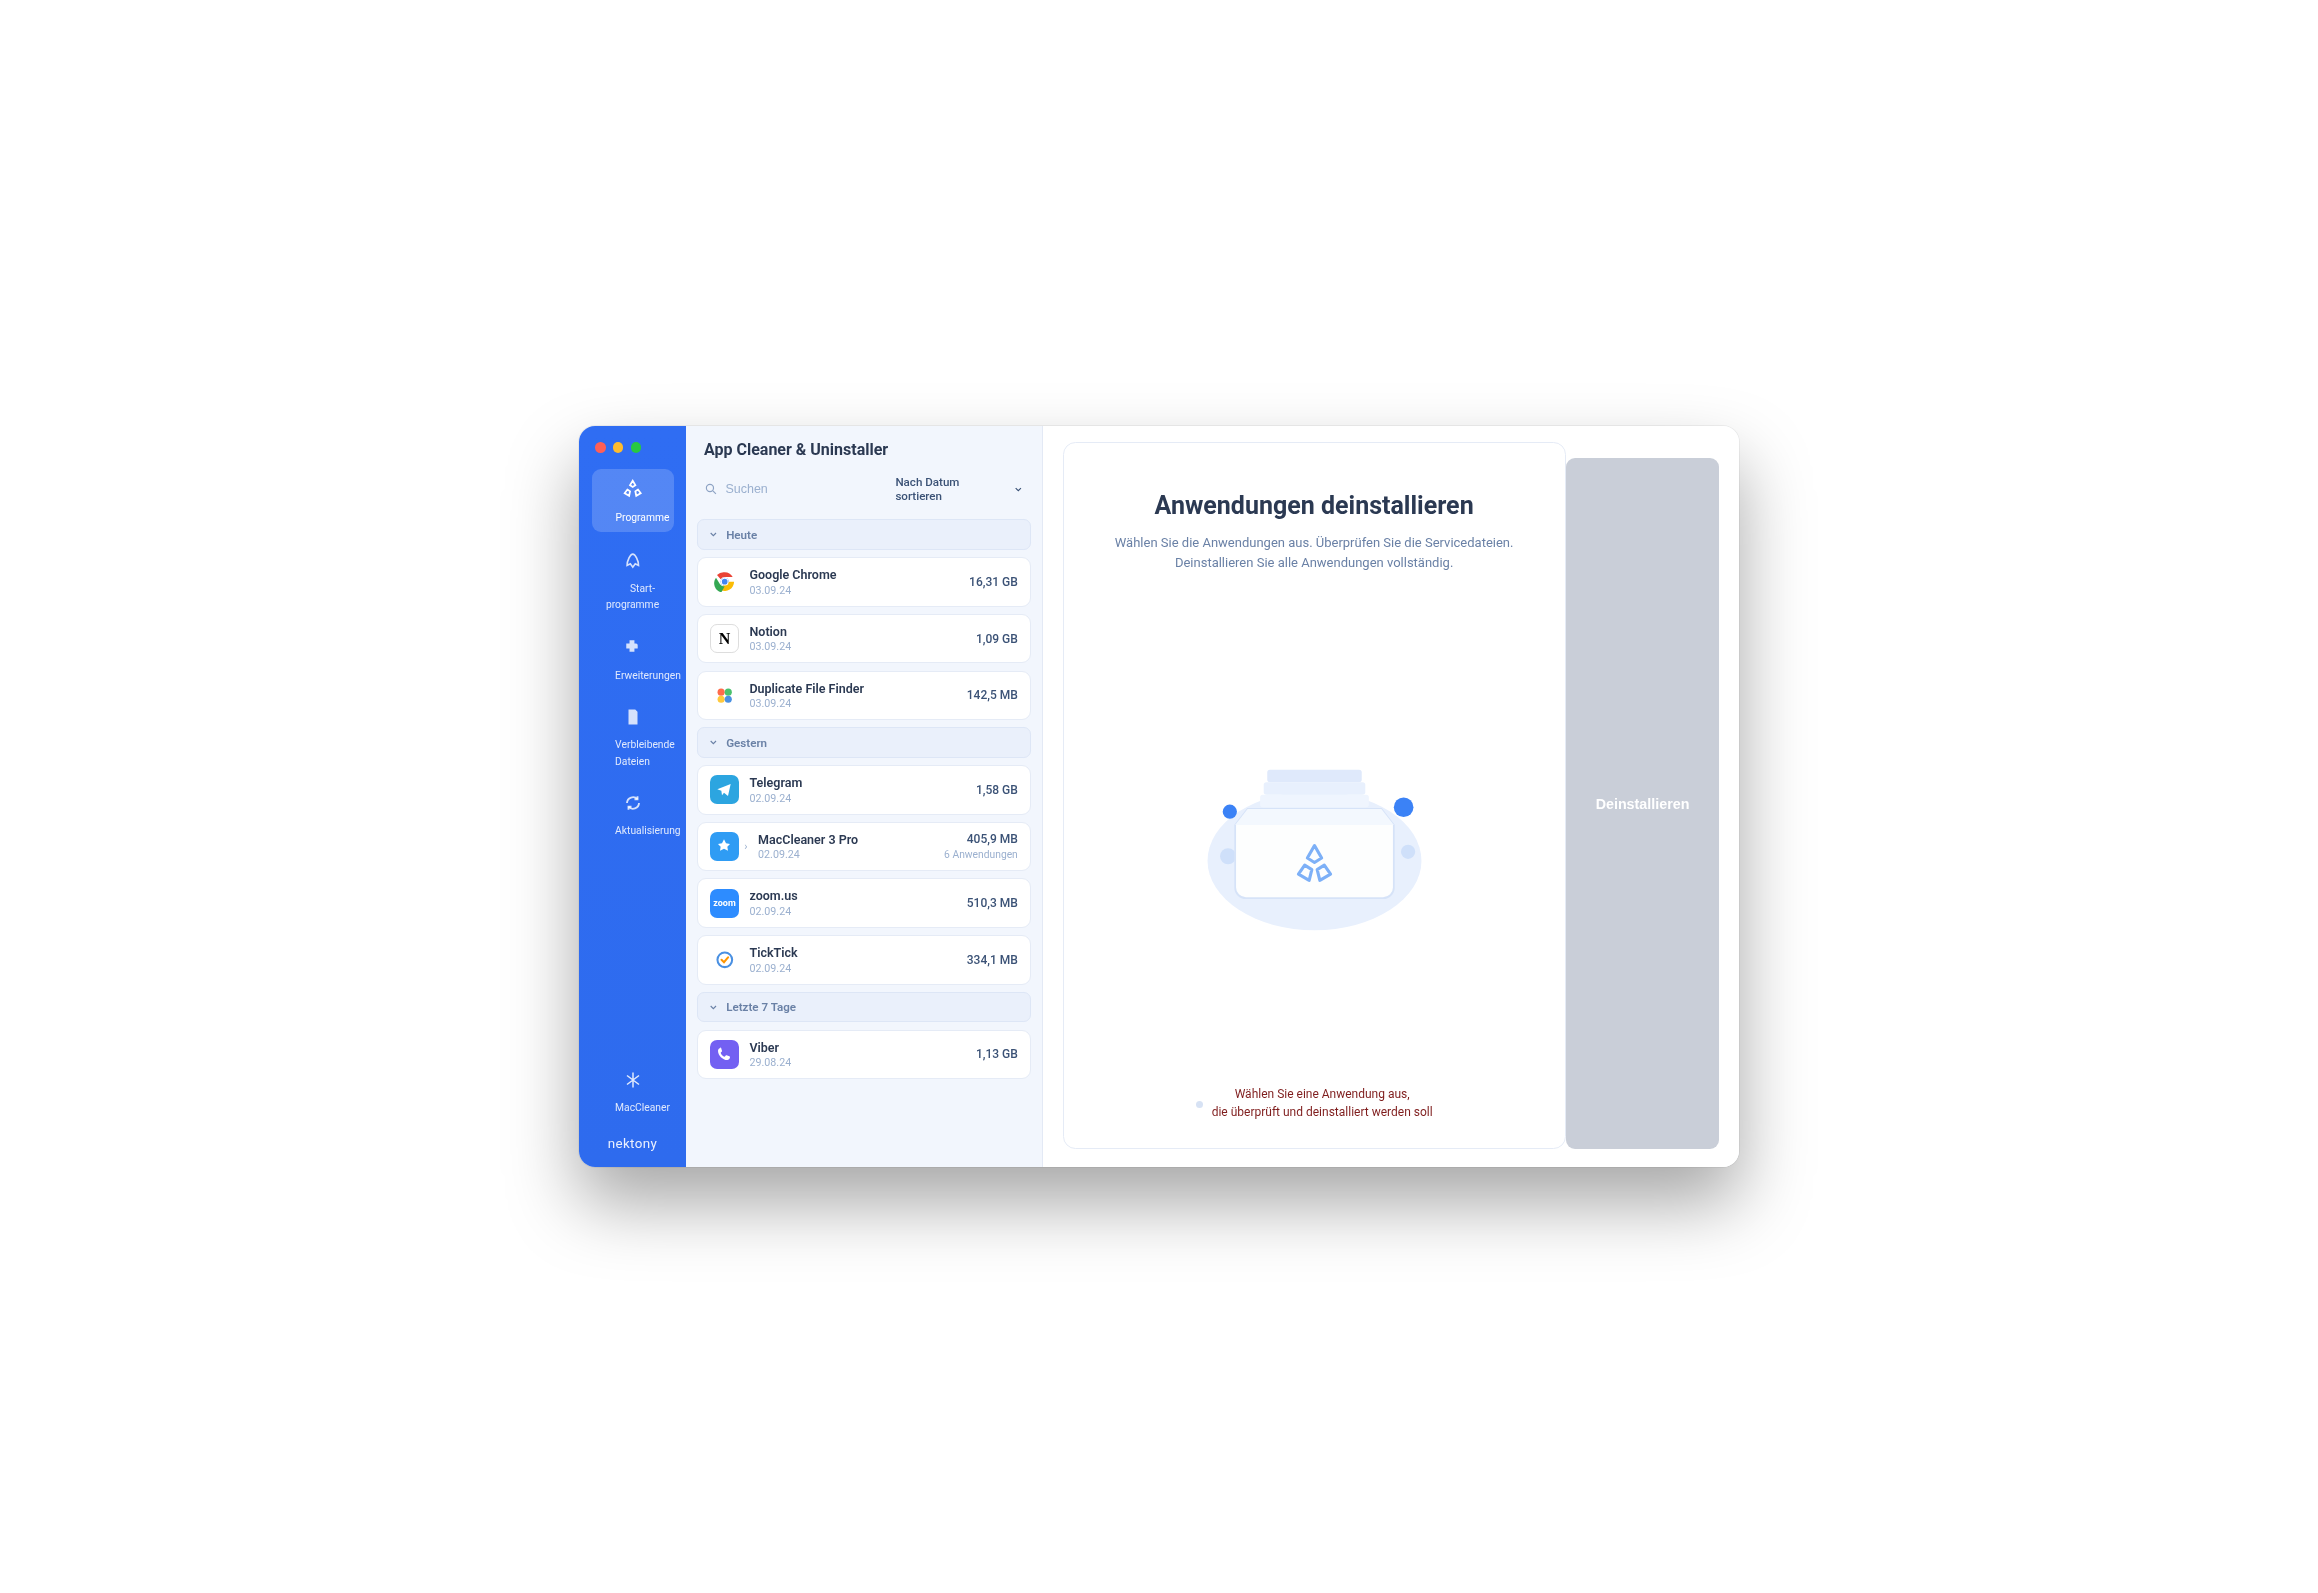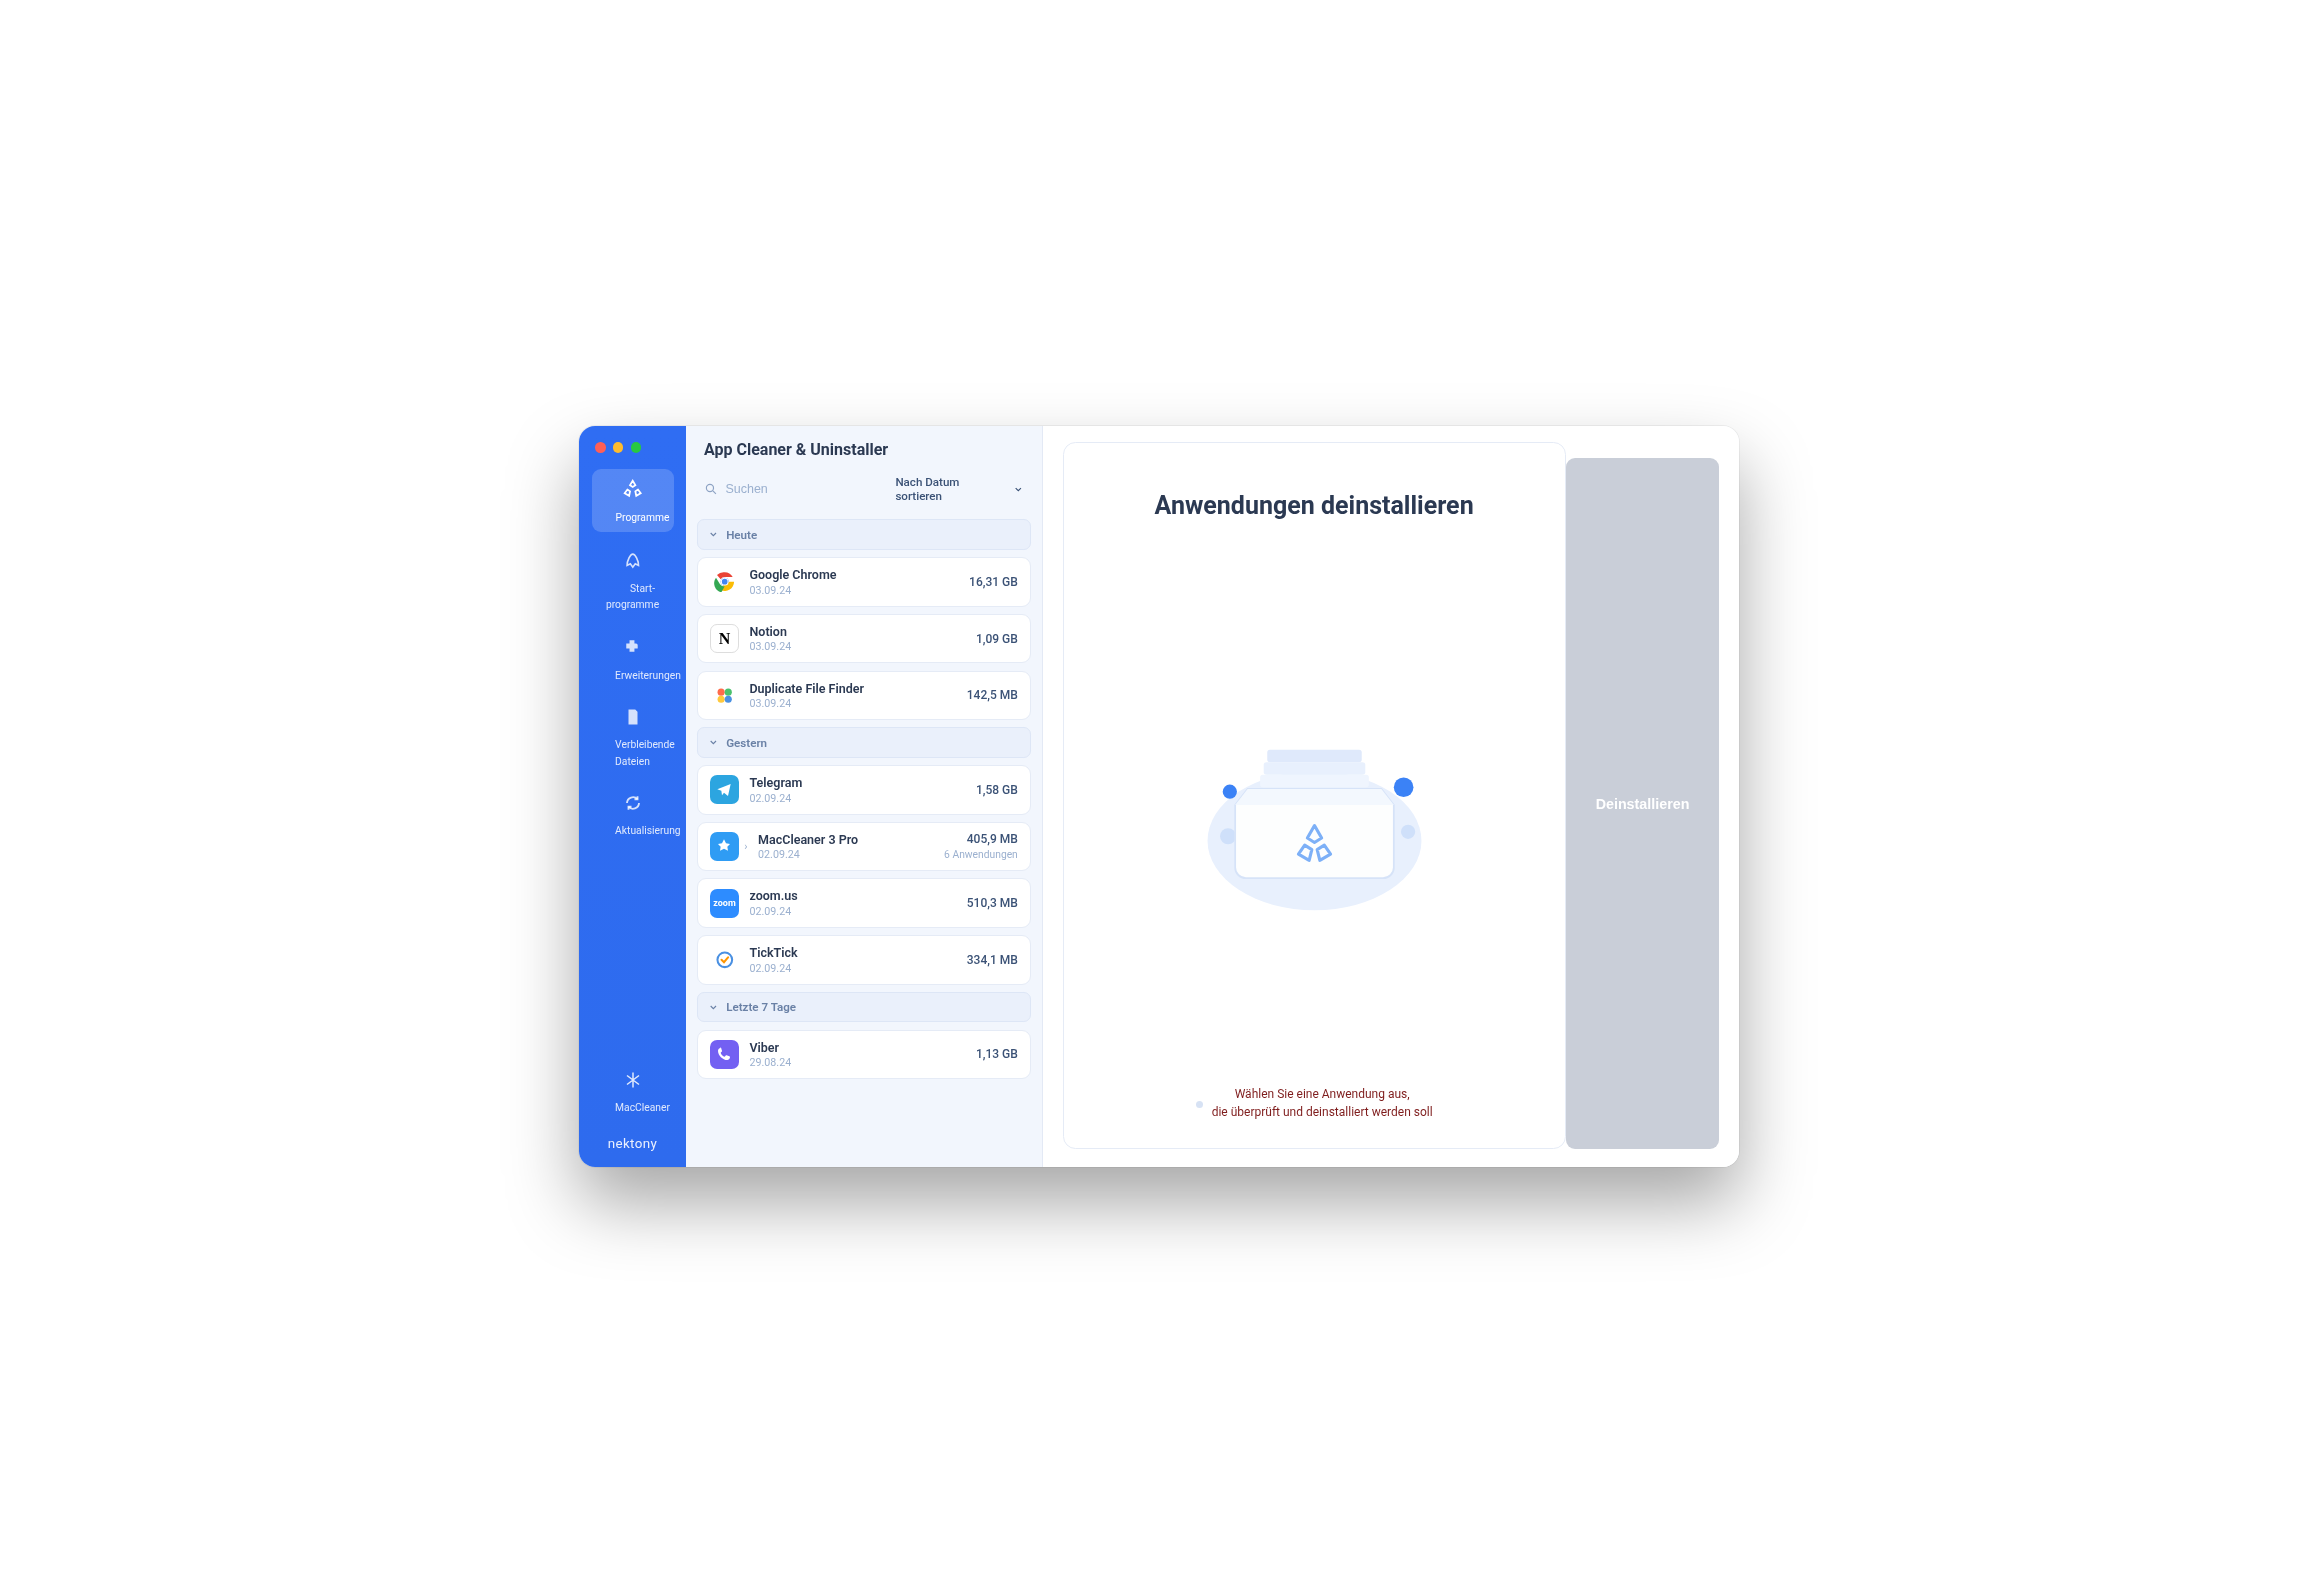--- a/index.html
+++ b/index.html
@@ -371,20 +371,24 @@
           <div class="app-meta">
             <div class="app-size">1,13 GB</div>
           </div>
         </div>
       </div>
   </section>
 
   <section class="detail-panel">
     <div class="detail-card">
       <h1 class="detail-title">Anwendungen deinstallieren</h1>
+      <p class="detail-desc">
+        <span>Wählen Sie die Anwendungen aus. Überprüfen Sie die Servicedateien.</span><br>
+        <span>Deinstallieren Sie alle Anwendungen vollständig.</span>
+      </p>
       <div class="illus-wrap">
         <div class="illus">
           <svg viewBox="0 0 270 230" width="241" height="205">
             <ellipse cx="135" cy="150" rx="120" ry="78" fill="#e8f0fd"></ellipse>
             <circle cx="40" cy="95" r="8" fill="#3b82f6"></circle>
             <circle cx="235" cy="90" r="11" fill="#3b82f6"></circle>
             <circle cx="38" cy="145" r="9" fill="#cfe0fa"></circle>
             <circle cx="240" cy="140" r="8" fill="#cfe0fa"></circle>
             <rect x="82" y="48" width="106" height="14" rx="3" fill="#dfe9fb"></rect>
             <rect x="78" y="62" width="114" height="14" rx="3" fill="#e8f0fd"></rect>

